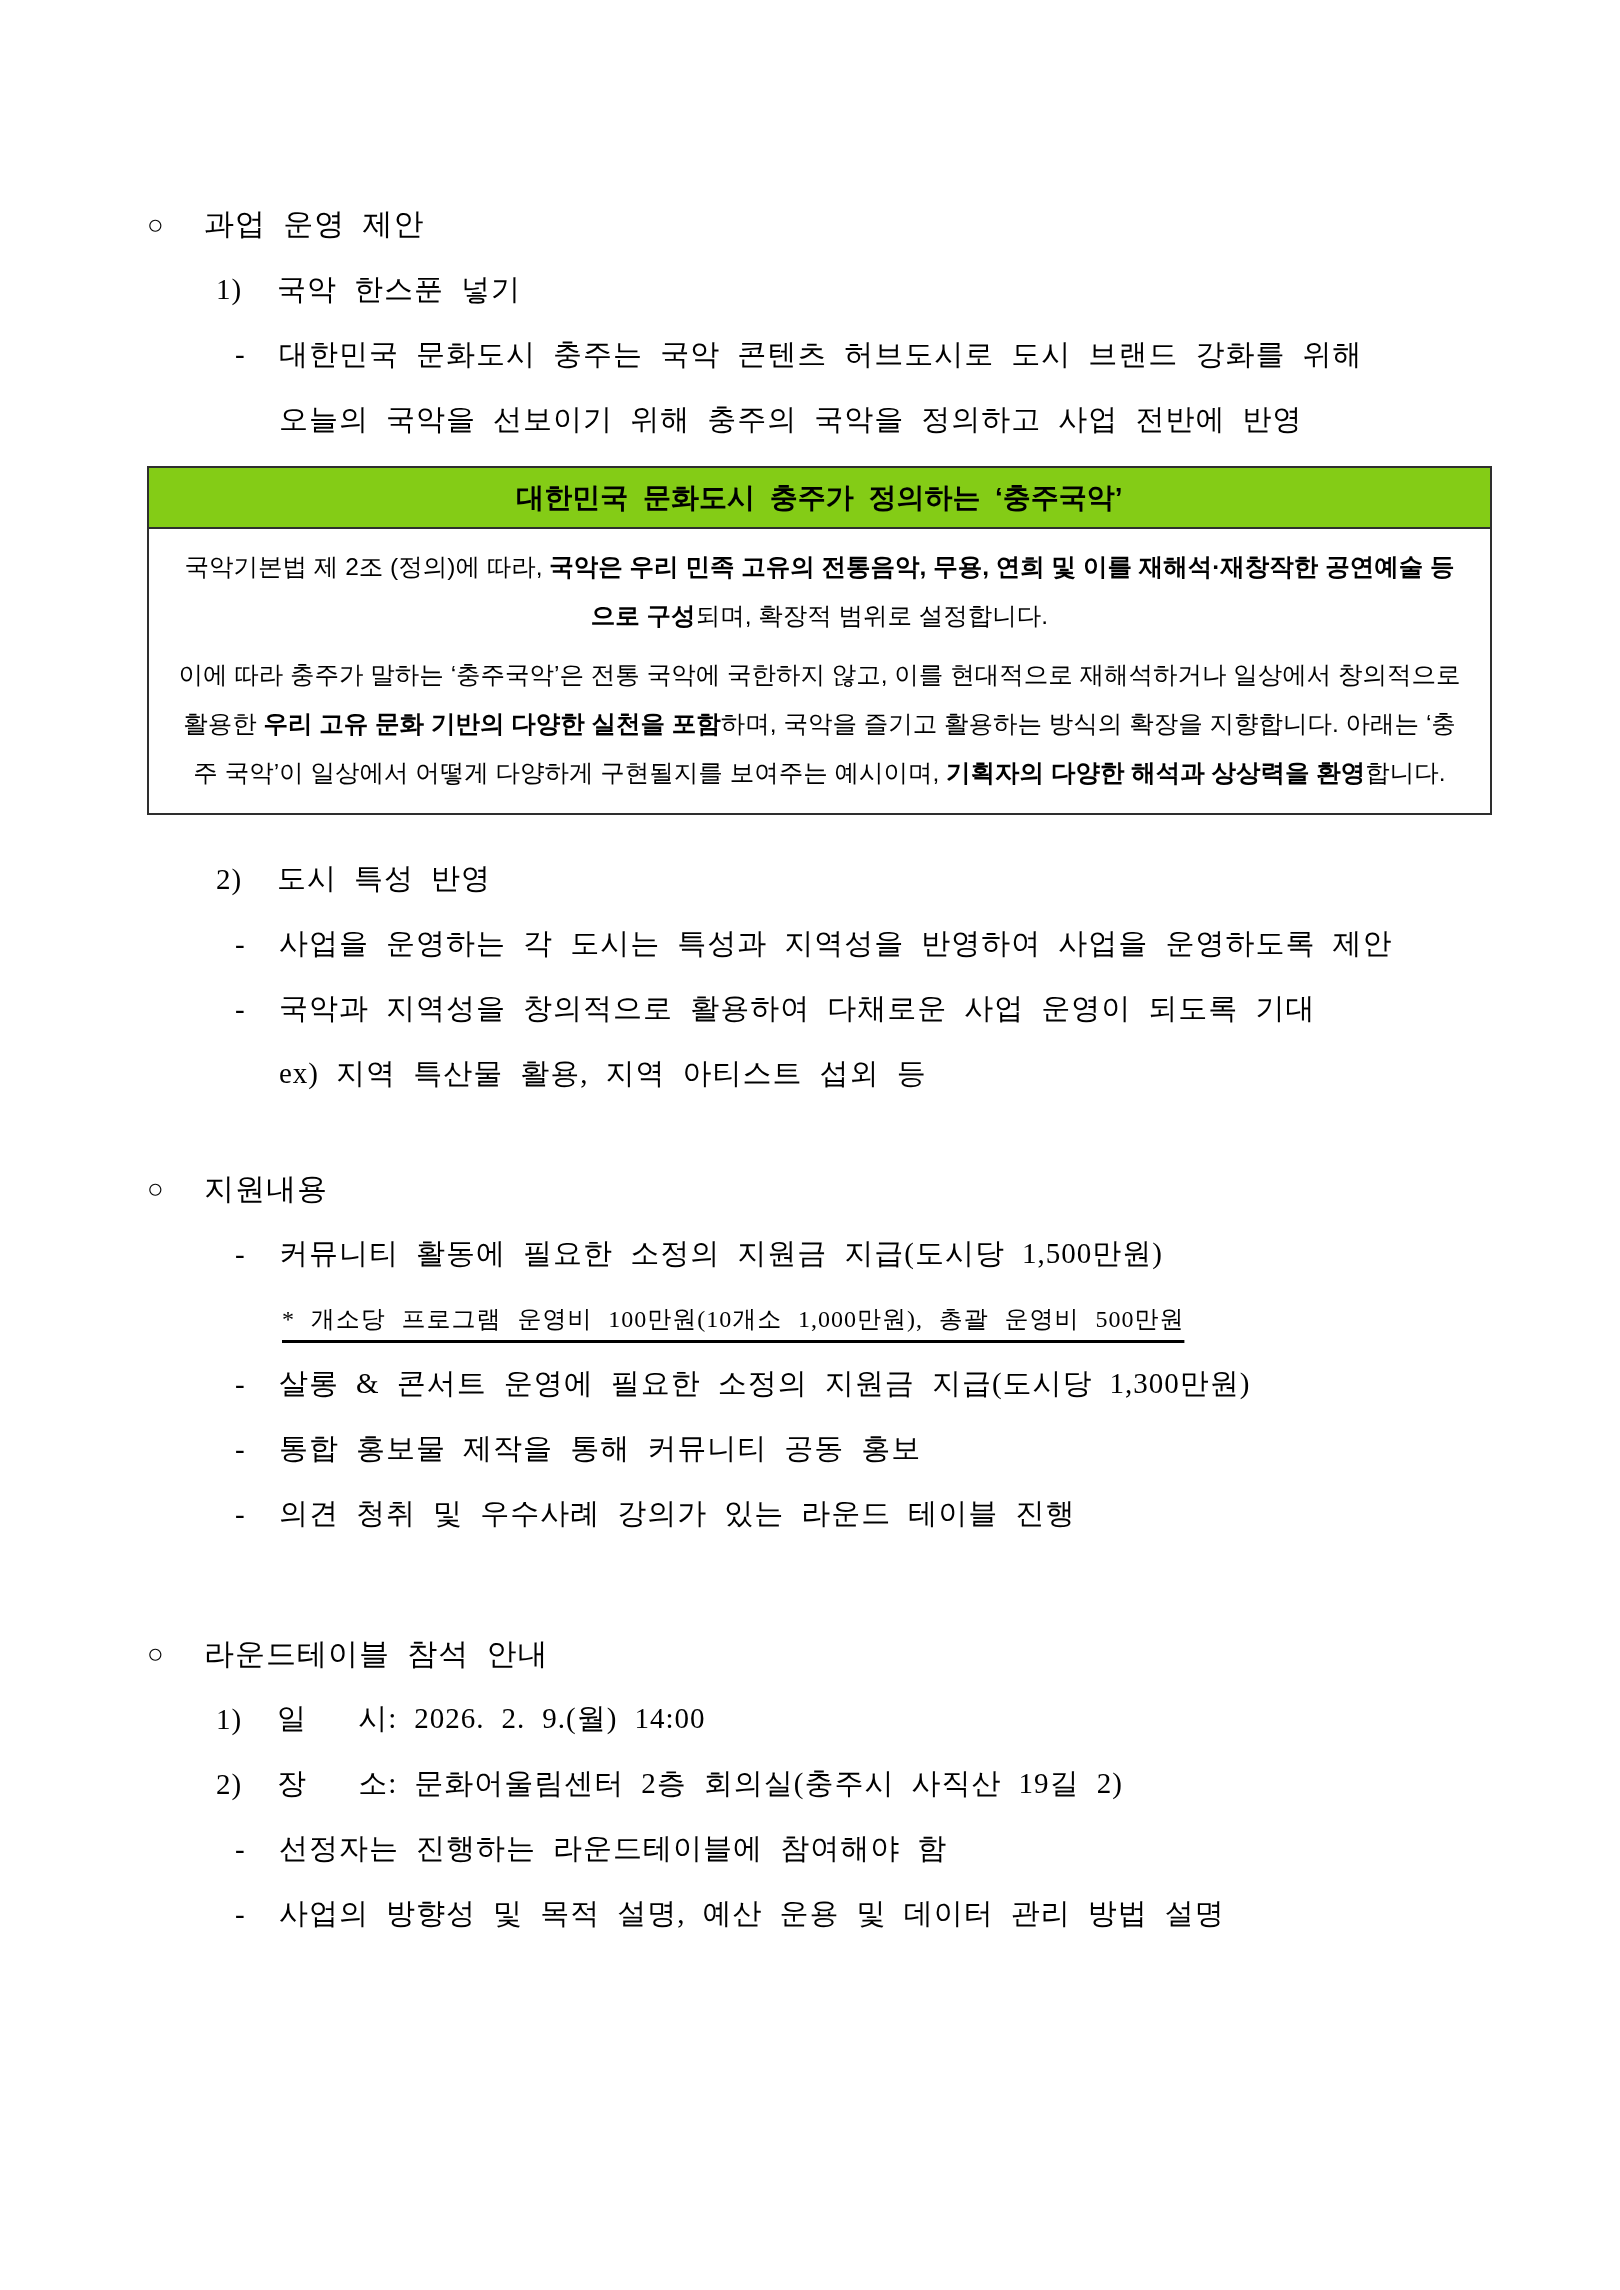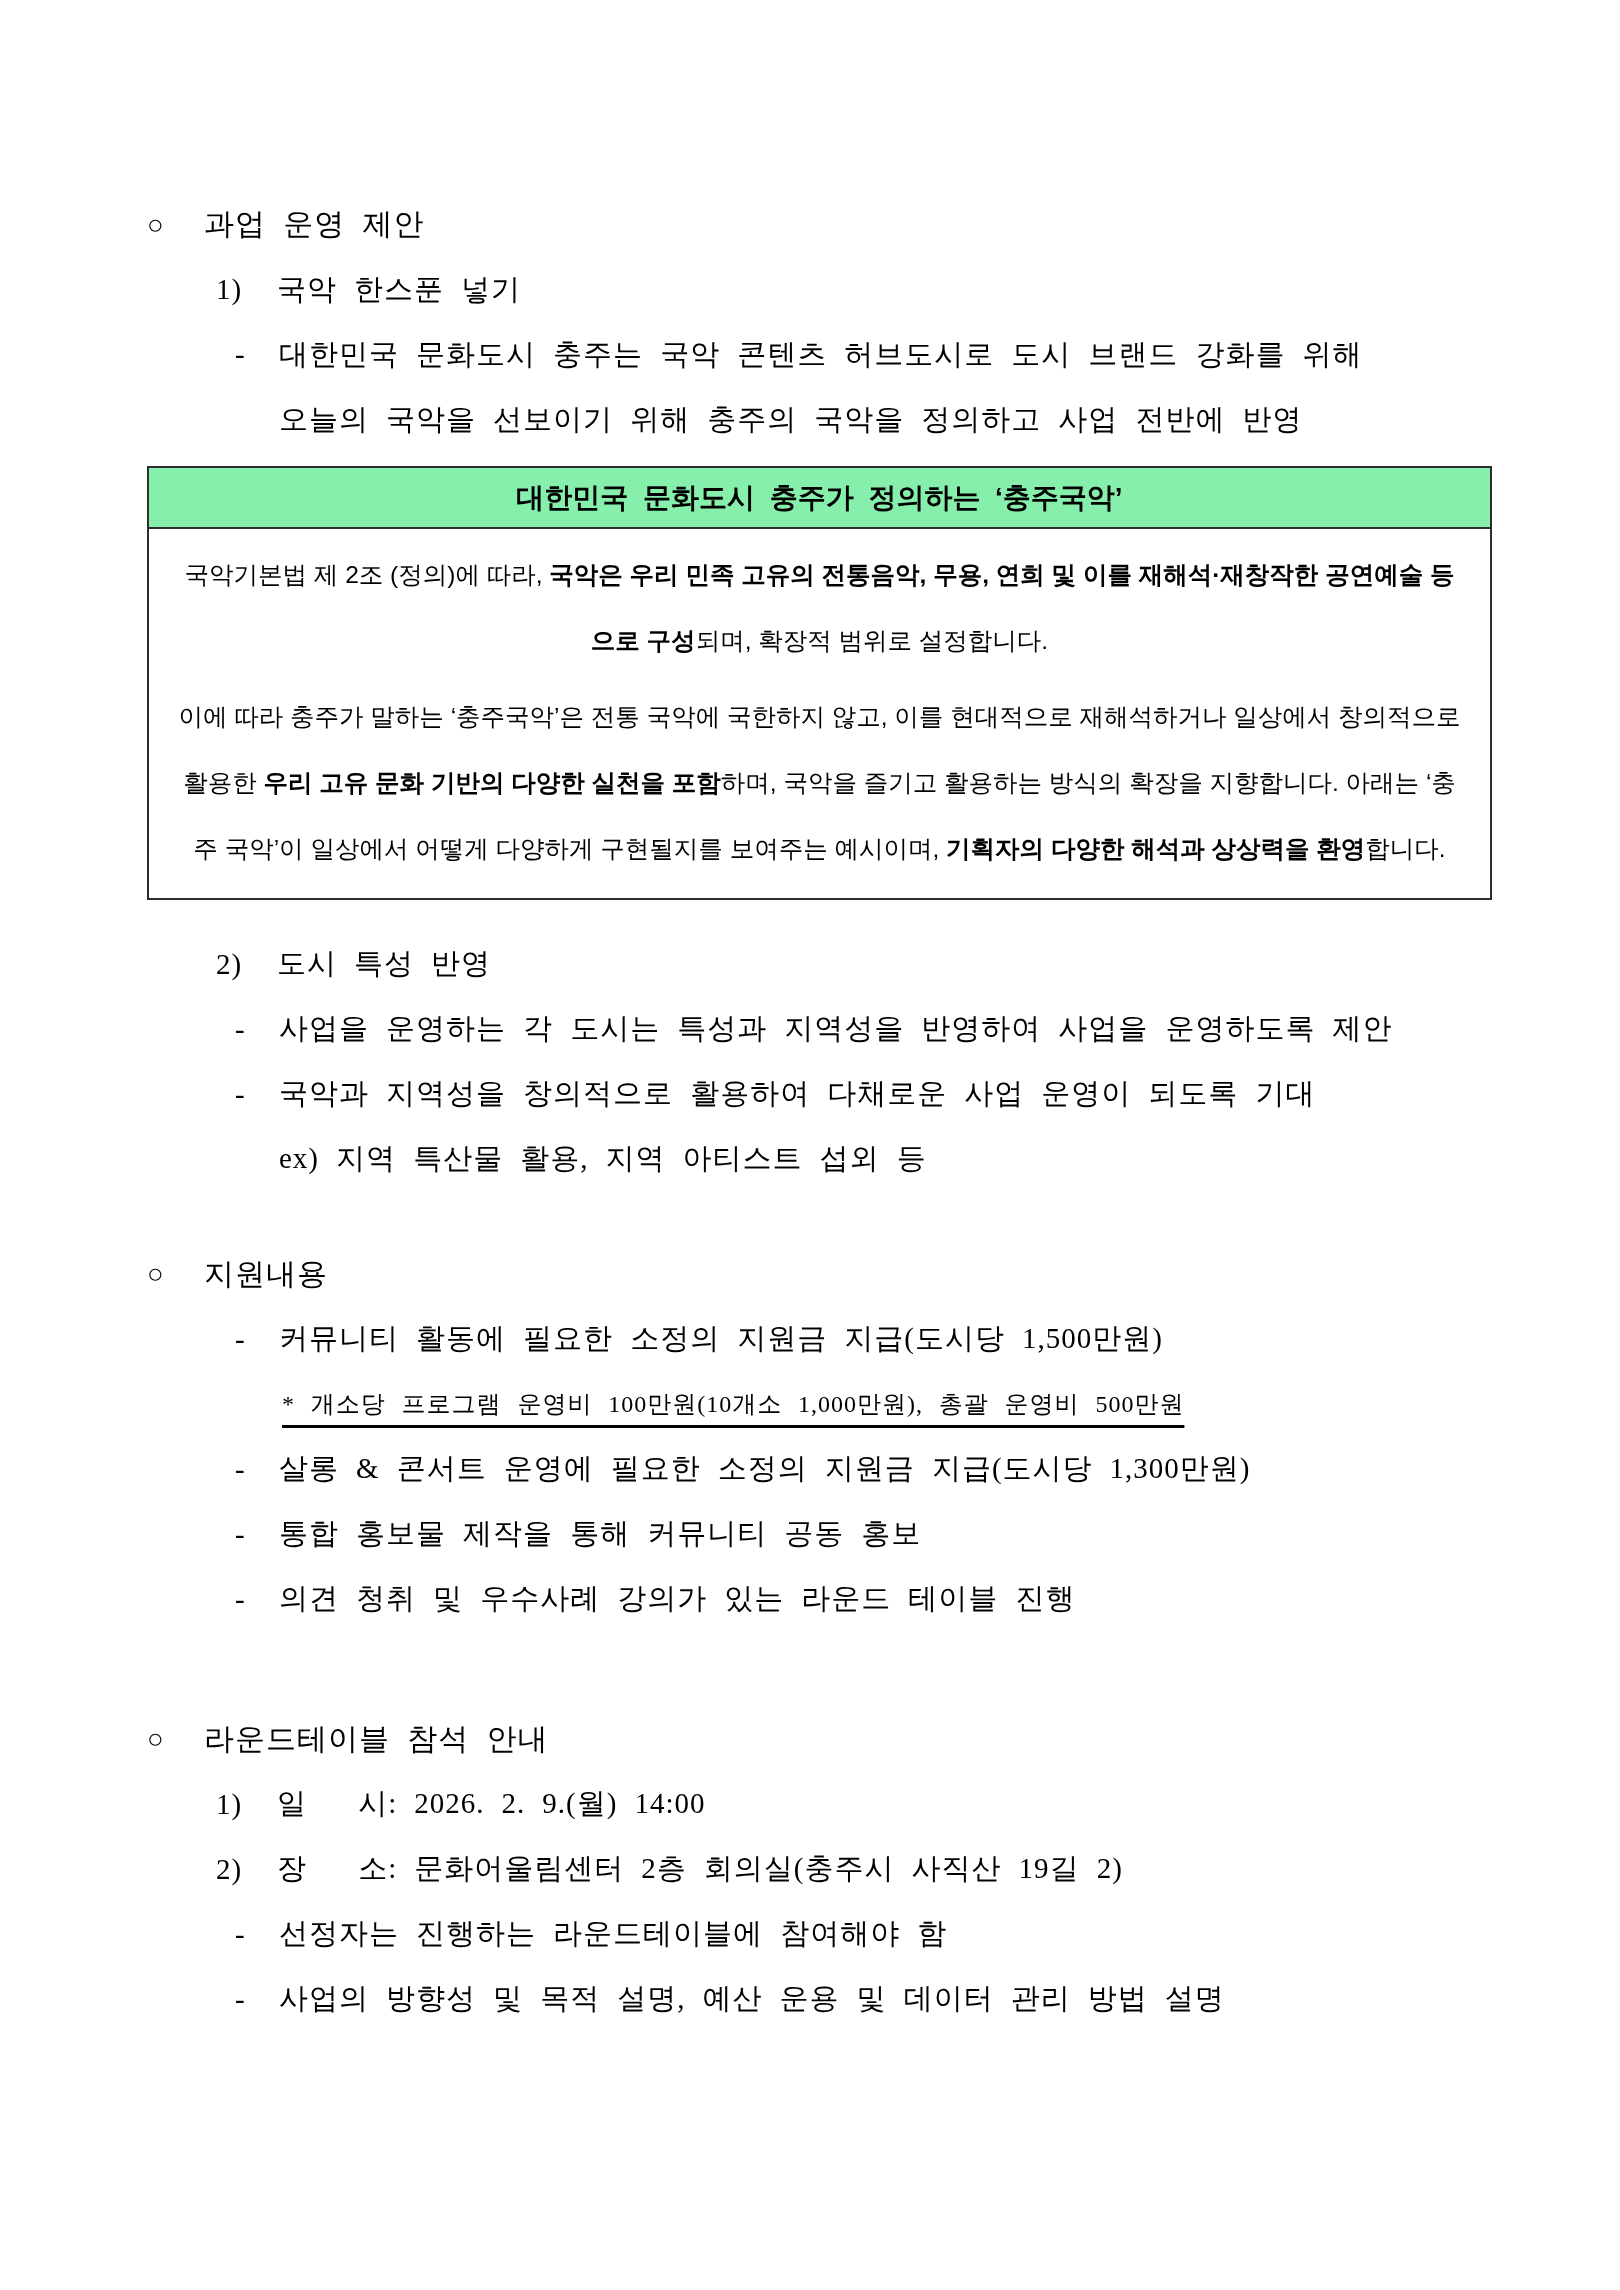--- a/index.html
+++ b/index.html
@@ -40,21 +40,21 @@
     font-family:"Liberation Sans","DejaVu Sans",sans-serif;
   }
   .defbox-header{
     height:59px;line-height:59px;
     text-align:center;font-weight:bold;font-size:28px;
     letter-spacing:0;word-spacing:6.9px;
     border-bottom:2px solid #2e2e2e;
   }
   .defbox-body{
     padding:13.7px 25.5px 15.7px 25.5px;
-    font-size:24.5px;line-height:66px;
+    font-size:24.5px;line-height:49px;
     text-align:center;letter-spacing:0;
   }
   .defbox-body p{margin:0 0 9.8px 0;}
   .defbox-body p:last-child{margin-bottom:0;text-align:center;}
   .defbox-body b{font-weight:bold;}
 </style>
 </head>
 <body>
 
 <div class="page">
@@ -70,21 +70,21 @@
       <span>국악 한스푼 넣기</span>
     </div>
 
     <div class="line dash">
       <span class="dashcell">-</span>
       <span>대한민국 문화도시 충주는 국악 콘텐츠 허브도시로 도시 브랜드 강화를 위해</span>
     </div>
     <div class="line cont">오늘의 국악을 선보이기 위해 충주의 국악을 정의하고 사업 전반에 반영</div>
 
     <div class="defbox">
-      <div class="defbox-header" style="background-color: #86efac;">대한민국 문화도시 충주가 정의하는 ‘충주국악’</div>
+      <div class="defbox-header" style="background-color: #84cc16;">대한민국 문화도시 충주가 정의하는 ‘충주국악’</div>
       <div class="defbox-body">
         <p><span>국악기본법 제 2조 (정의)에 따라, </span><b>국악은 우리 민족 고유의 전통음악, 무용, 연희 및 이를 재해석·재창작한 공연예술 등으로 구성</b><span>되며, 확장적 범위로 설정합니다.</span></p>
         <p><span>이에 따라 충주가 말하는 ‘충주국악’은 전통 국악에 국한하지 않고, 이를 현대적으로 재해석하거나 일상에서 창의적으로 활용한 </span><b>우리 고유 문화 기반의 다양한 실천을 포함</b><span>하며, 국악을 즐기고 활용하는 방식의 확장을 지향합니다. 아래는 ‘충주 국악’이 일상에서 어떻게 다양하게 구현될지를 보여주는 예시이며, </span><b>기획자의 다양한 해석과 상상력을 환영</b><span>합니다.</span></p>
       </div>
     </div>
 
     <div class="line num">
       <span class="numcell">2)</span>
       <span>도시 특성 반영</span>
     </div>

